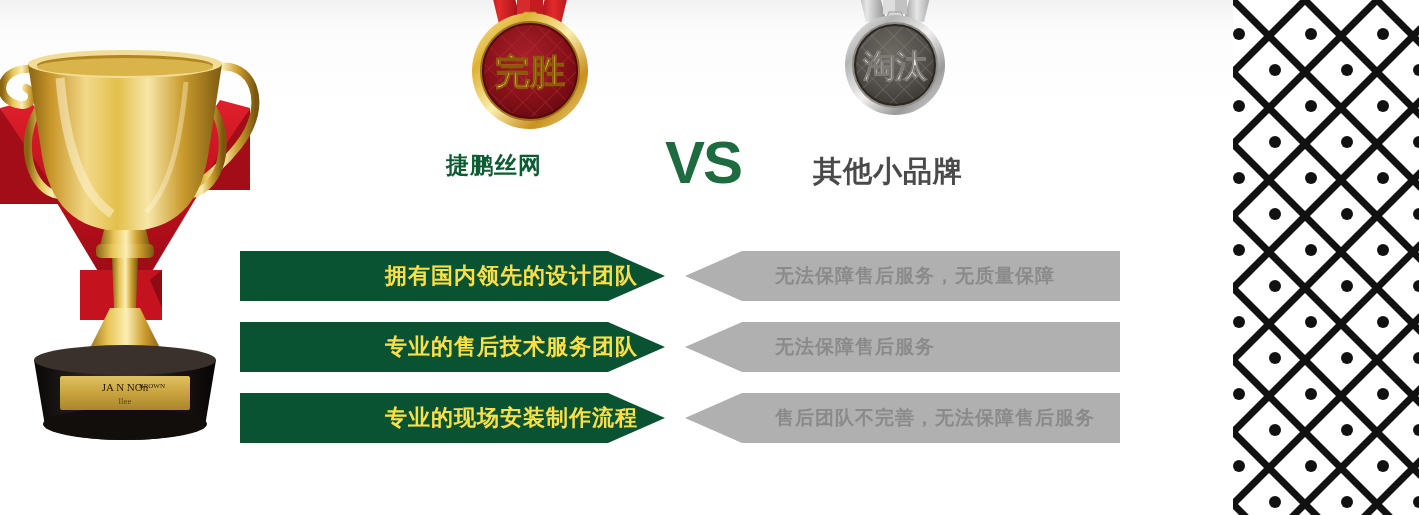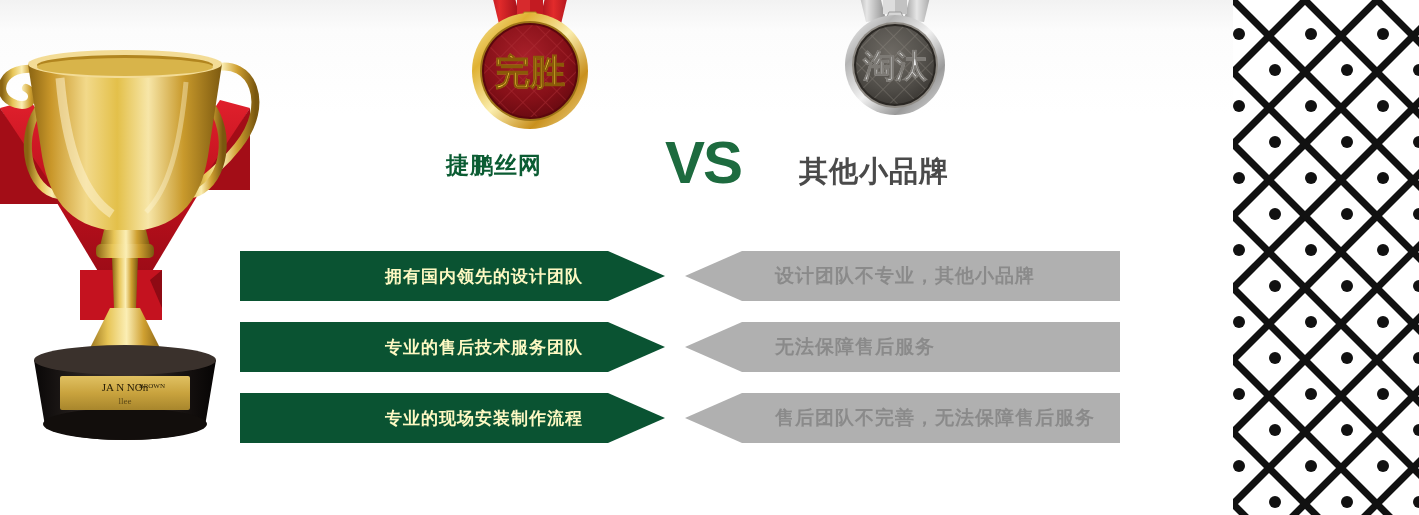--- a/index.html
+++ b/index.html
@@ -59,21 +59,21 @@
     left: 225px;
     top: -14px;
     font-size: 60px;
     font-weight: bold;
     color: #1d6b3f;
     letter-spacing: -2px;
     white-space: nowrap;
   }
   .brand-theirs {
     position: absolute;
-    left: 359px;
+    left: 373px;
     top: 10px;
     font-size: 29px;
     font-weight: bold;
     color: #4a4a4a;
     letter-spacing: 1px;
     white-space: nowrap;
   }
 
   
   .rows { position: absolute; left: 0; top: 0; width: 100%; height: 100%; }
@@ -90,23 +90,23 @@
     height: 50px;
     background: #0a5332;
     -webkit-clip-path: polygon(0 0, 368px 0, 425px 25px, 368px 50px, 0 50px);
     clip-path: polygon(0 0, 368px 0, 425px 25px, 368px 50px, 0 50px);
     display: flex;
     align-items: center;
   }
   .bar-pro-text {
     position: absolute;
     left: 145px;
-    font-size: 17px;
+    font-size: 22px;
     font-weight: bold;
-    color: #fef9c3;
+    color: #fde047;
     letter-spacing: 1px;
     white-space: nowrap;
   }
 
   .bar-con {
     position: absolute;
     left: 445px;
     top: 0px;
     width: 435px;
     height: 50px;
@@ -320,21 +320,21 @@
     <div class="brand-theirs">其他小品牌</div>
   </div>
 
   <div class="rows">
 
     <div class="cmp-row r0">
       <div class="bar-pro">
         <span class="bar-pro-text">拥有国内领先的设计团队</span>
       </div>
       <div class="bar-con">
-        <span class="bar-con-text">设计团队不专业，其他小品牌</span>
+        <span class="bar-con-text">无法保障售后服务，无质量保障</span>
       </div>
     </div>
 
     <div class="cmp-row r1">
       <div class="bar-pro">
         <span class="bar-pro-text">专业的售后技术服务团队</span>
       </div>
       <div class="bar-con">
         <span class="bar-con-text">无法保障售后服务</span>
       </div>

